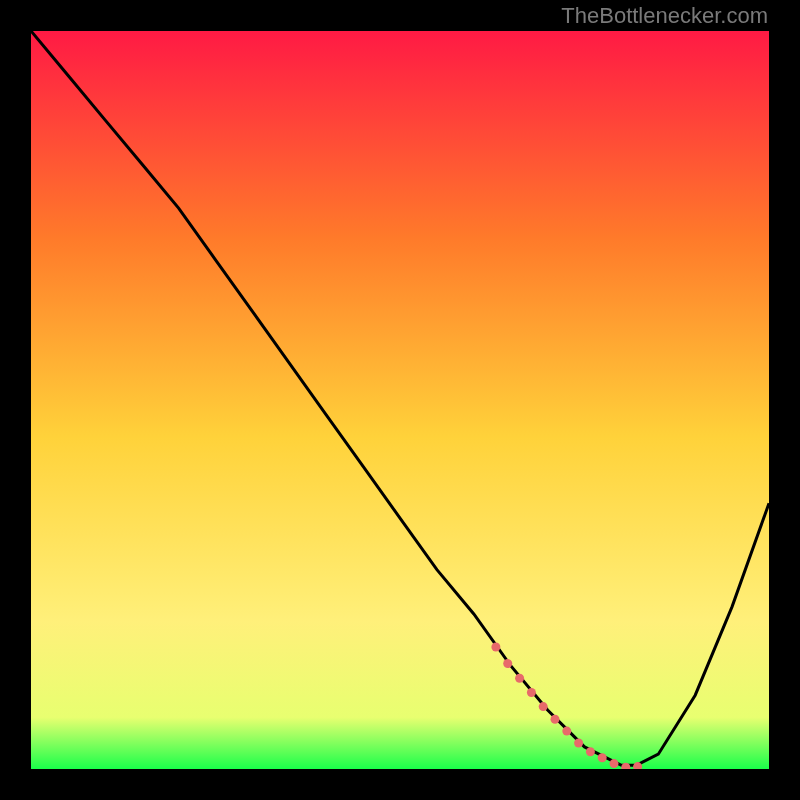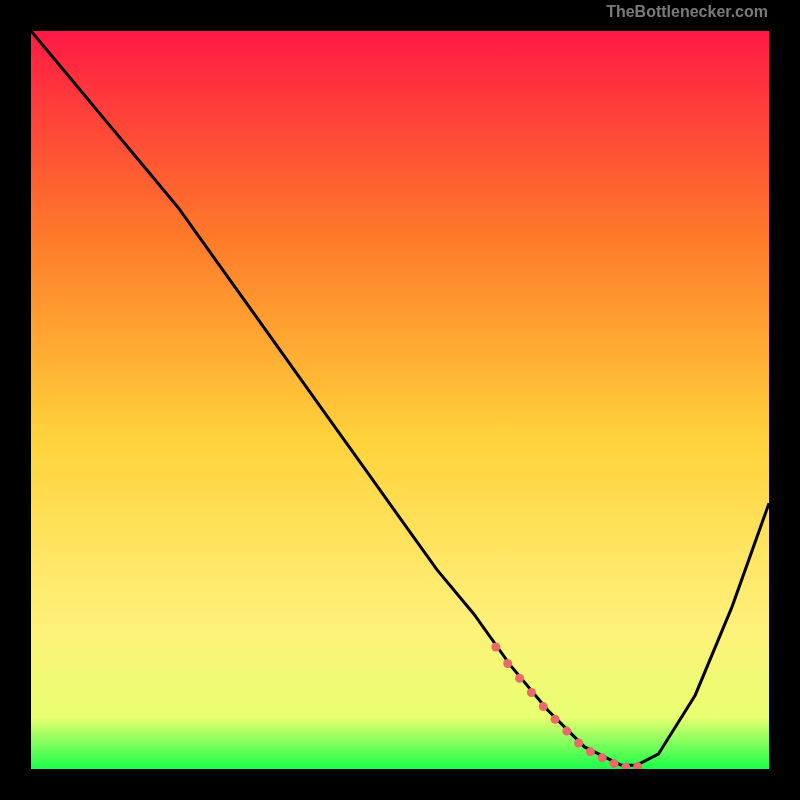--- a/index.html
+++ b/index.html
@@ -34,22 +34,22 @@
     left: 0;
     top: 0;
     width: 100%;
     height: 100%;
   }
   .watermark {
     position: absolute;
     top: 3px;
     right: 32px;
     font-family: Arial, Helvetica, sans-serif;
-    font-size: 16px;
-    font-weight: bold;
+    font-size: 22px;
+    font-weight: normal;
     color: #7a7a7a;
   }
 </style>
 </head>
 <body>
 
 <div class="container">
 
   <div class="plot-area">
 

